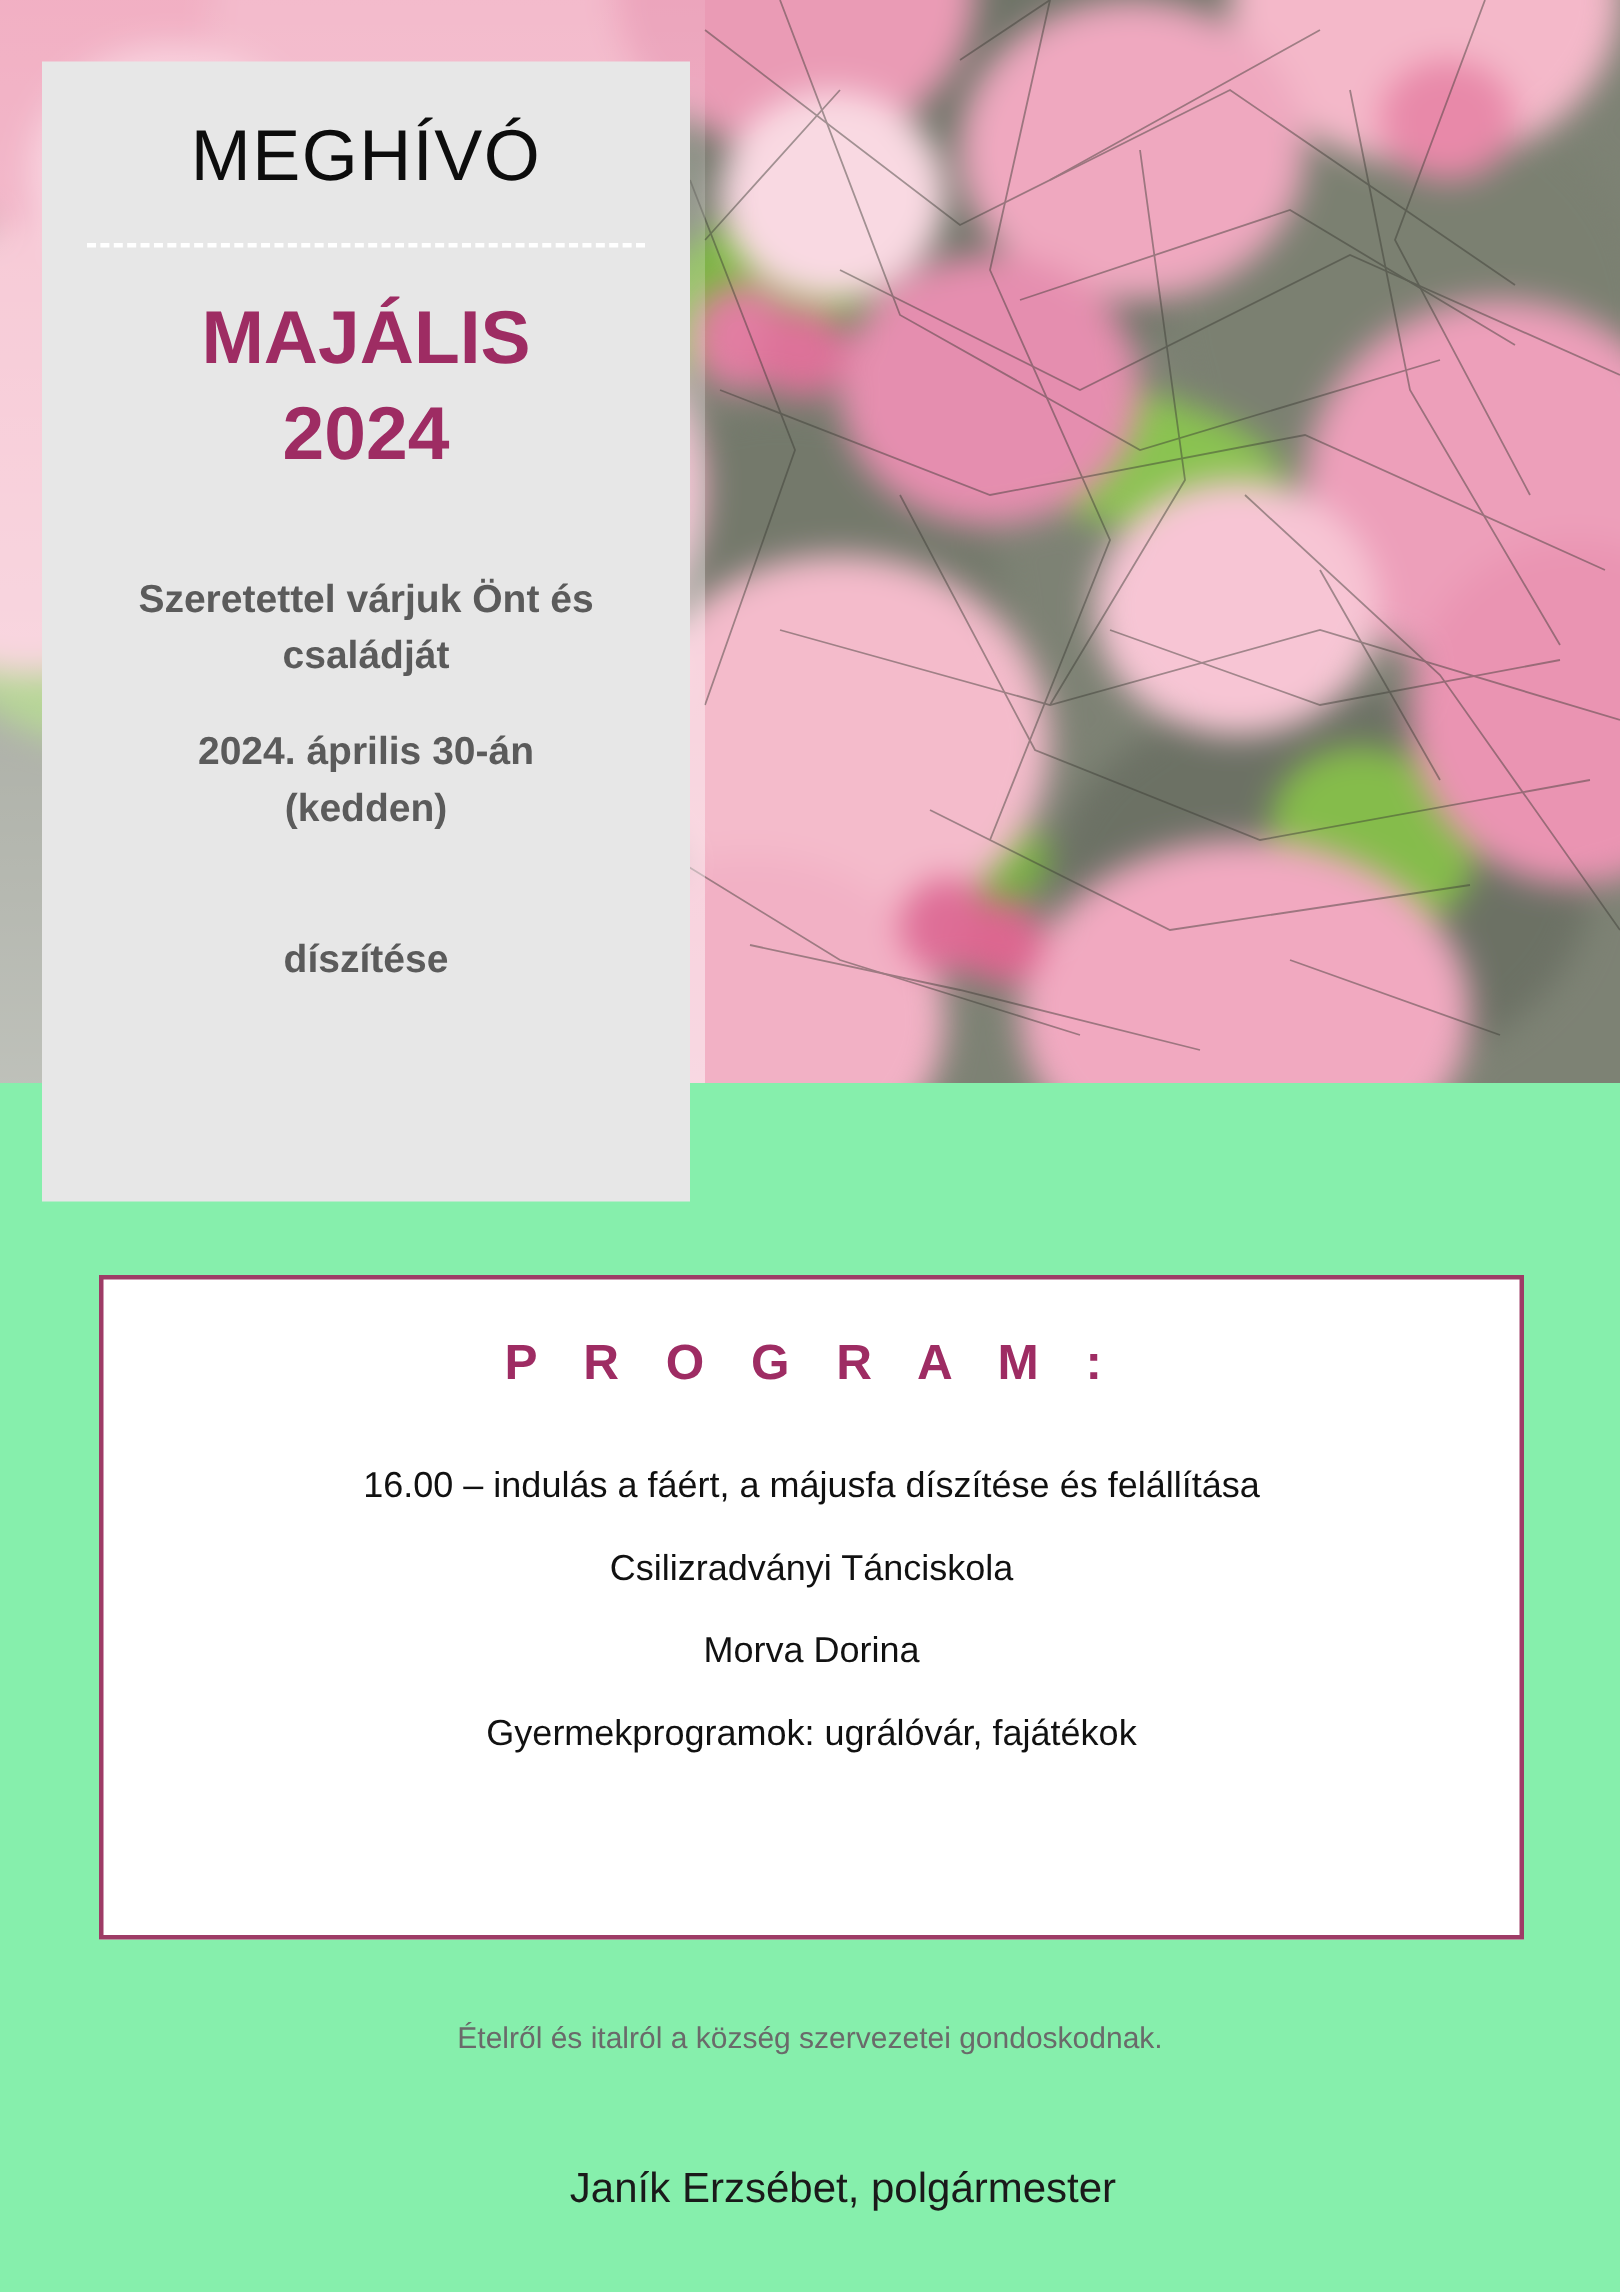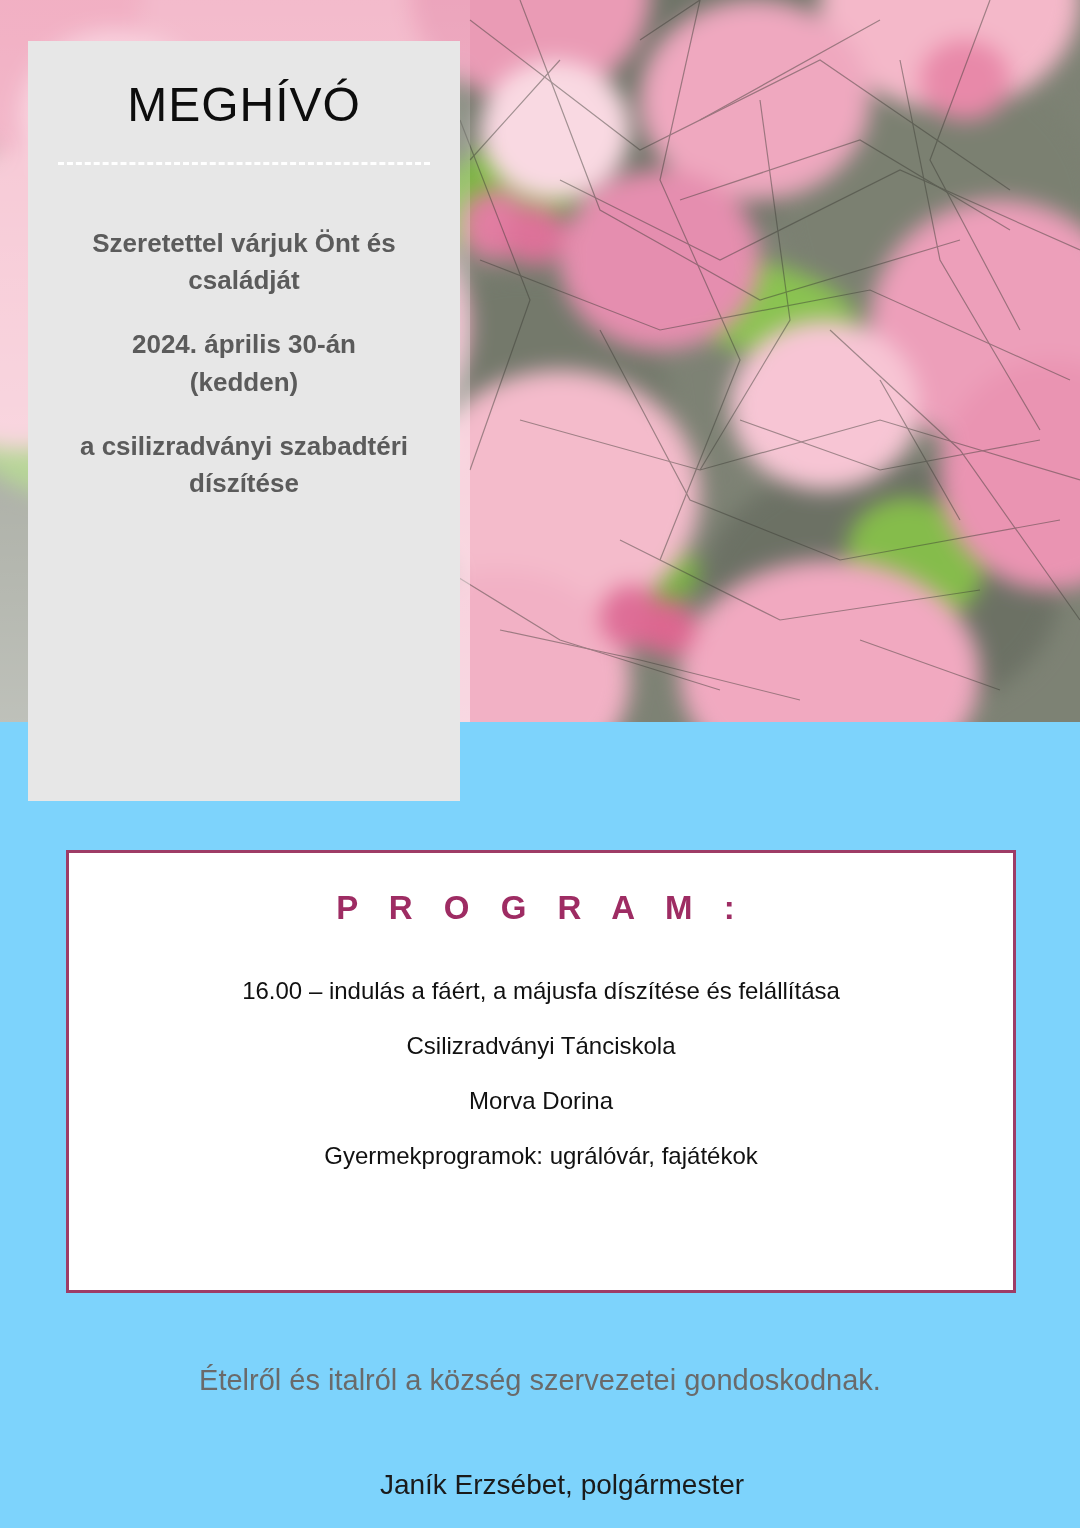--- a/index.html
+++ b/index.html
@@ -8,21 +8,21 @@
     background: #ffffff;
   }
   body {
     font-family: "Liberation Sans", sans-serif;
   }
 
   .poster {
     position: relative;
     width: 1080px;
     height: 1528px;
-    background: #7dd3fc;
+    background: #86efac;
     overflow: hidden;
   }
 
   
   .photo {
     position: absolute;
     left: 0;
     top: 0;
     width: 1080px;
     height: 722px;
@@ -167,23 +167,23 @@
 
   
   .footer {
     position: absolute;
     left: 0;
     top: 1348px;
     width: 1080px;
     text-align: center;
   }
   .catering-note {
-    font-size: 29px;
+    font-size: 20px;
     color: #6a6a6a;
-    margin: 16px;
+    margin: 0;
   }
   .signature {
     font-size: 28px;
     color: #1a1a1a;
     margin: 72px 0 0 0;
     padding-left: 44px;
   }
 </style>
 </head>
 <body>
@@ -259,32 +259,36 @@
     </div>
 
     <div class="photo-wash"></div>
   </div>
 
   <div class="invite-panel">
     <h1 class="meghivo">MEGHÍVÓ</h1>
 
     <div class="divider"></div>
 
+    <div class="majalis">
+      <div>MAJÁLIS</div>
+      <div>2024</div>
+    </div>
 
     <div class="invite-body">
       <p>
         <span>Szeretettel várjuk Önt és</span><br>
         <span>családját</span>
       </p>
       <p>
         <span>2024. április 30-án</span><br>
         <span>(kedden)</span><br>
       </p>
       <p>
-        <span>a csilizradványi szabadtéri</span><br>
+        <br>
         <span>díszítése</span>
       </p>
     </div>
   </div>
 
   <div class="program-box">
     <div class="program-title">P R O G R A M :</div>
     <div class="program-list">
       <div class="pl-row">16.00 – indulás a fáért, a májusfa díszítése és felállítása</div>
       <div class="pl-row">Csilizradványi Tánciskola</div>

